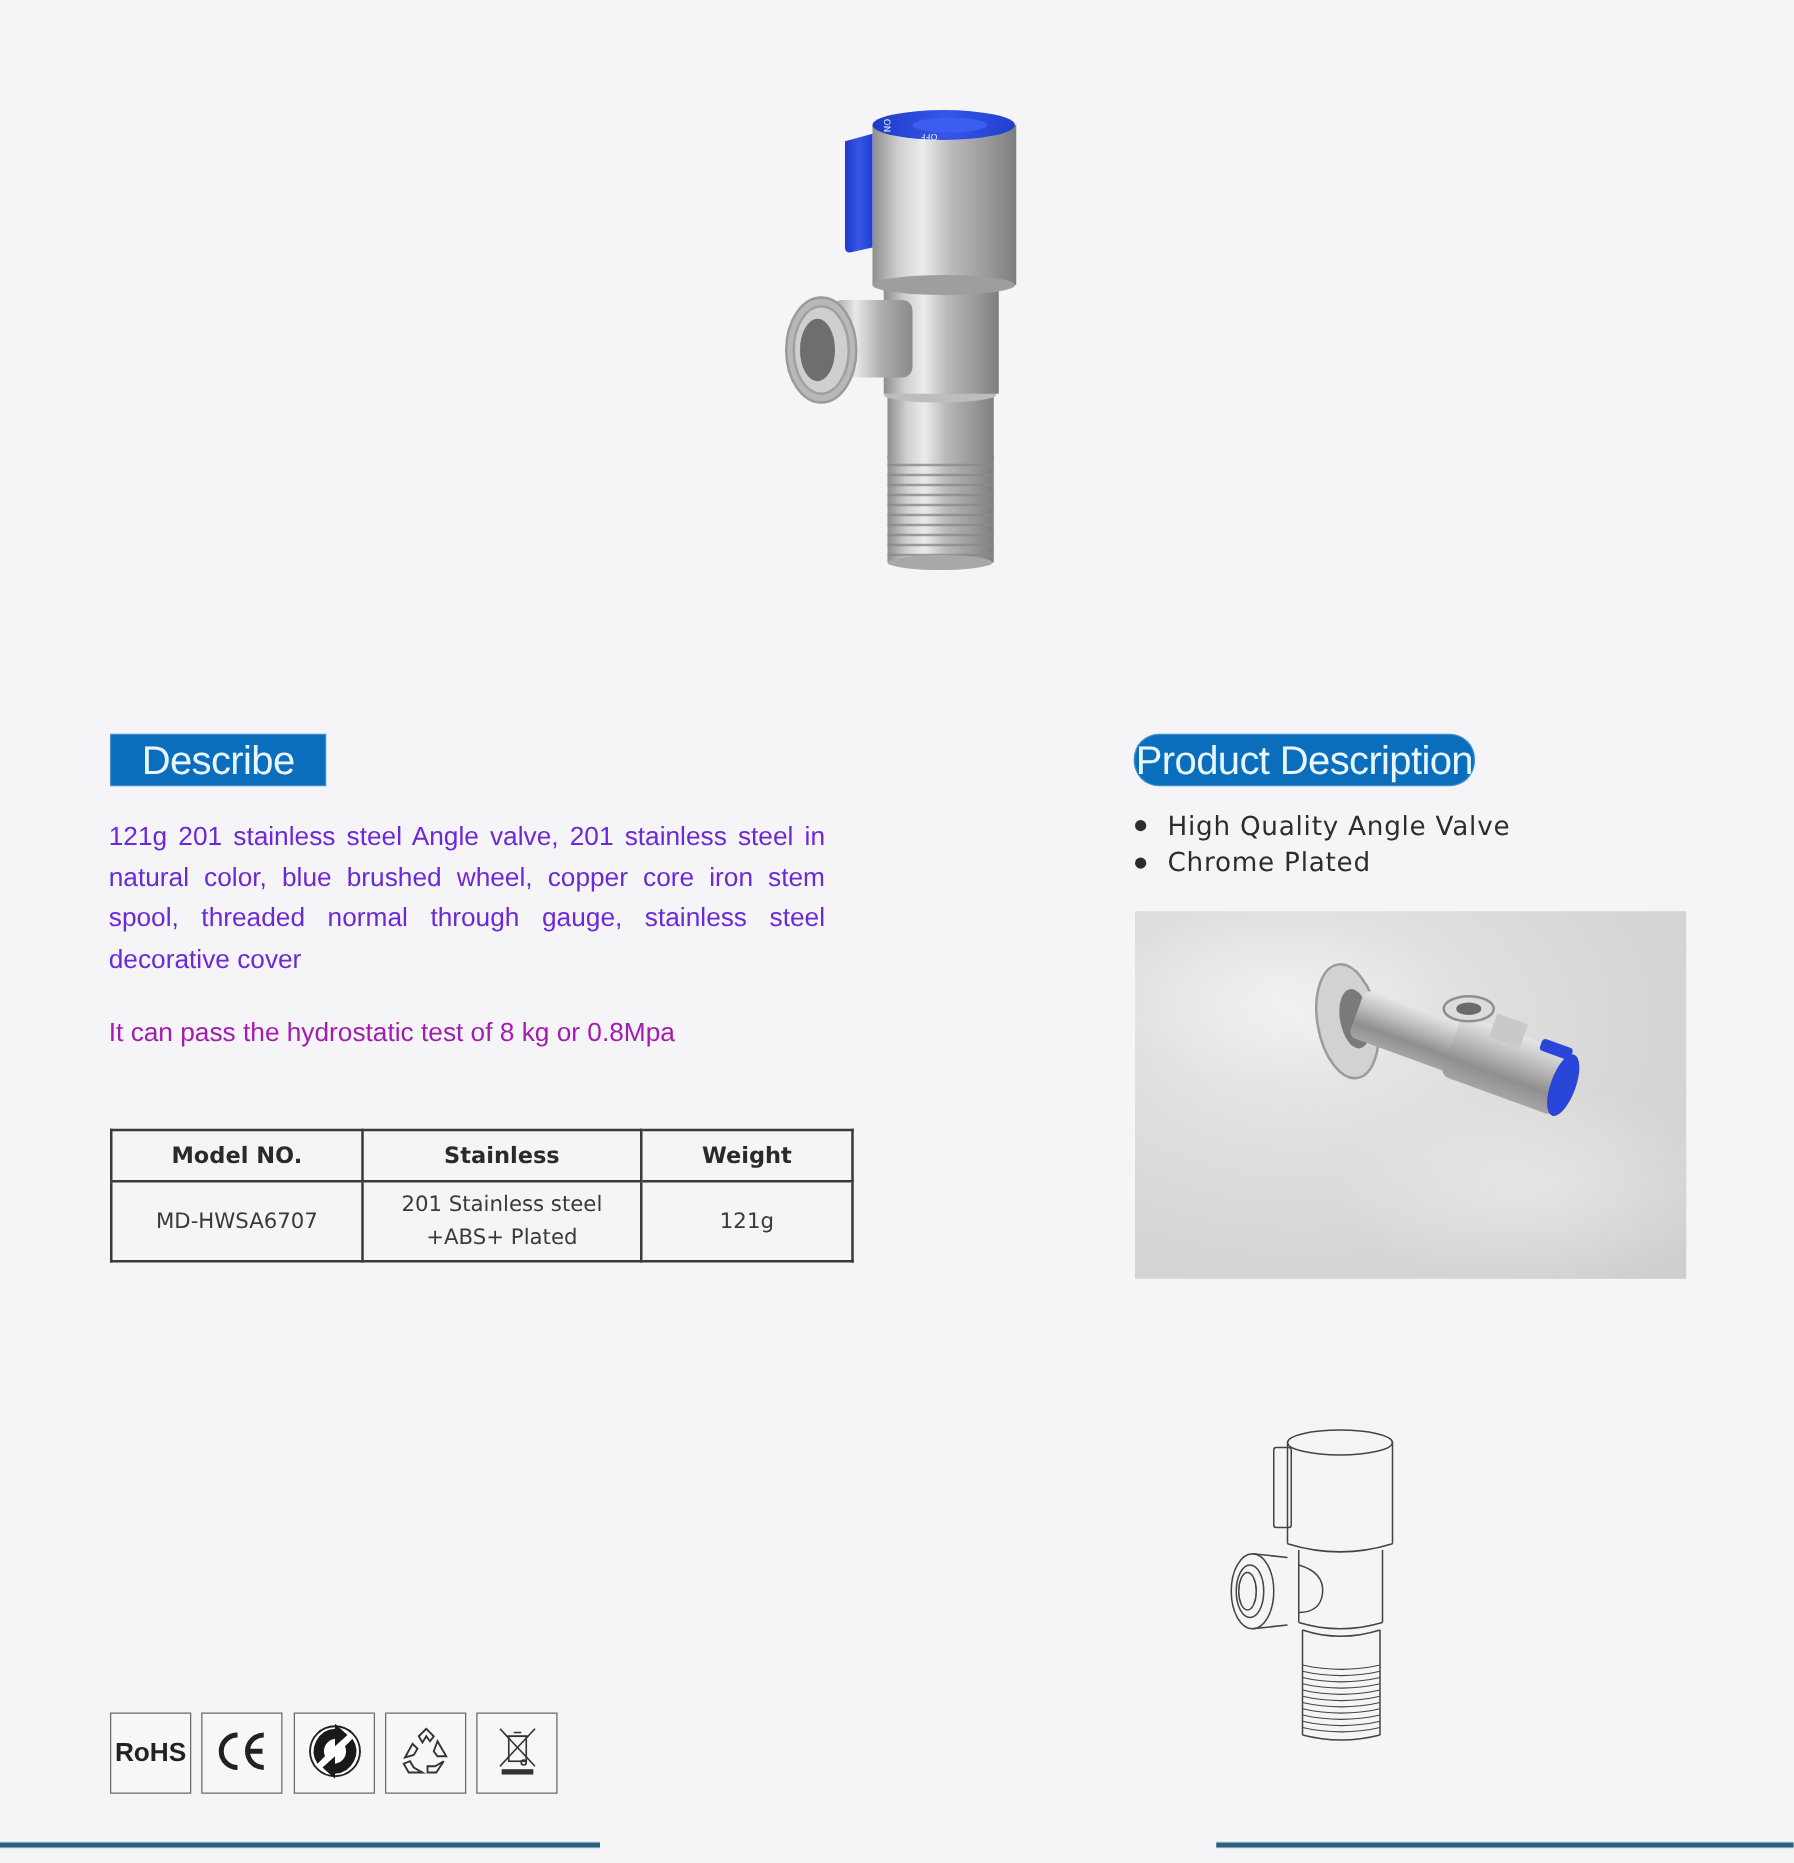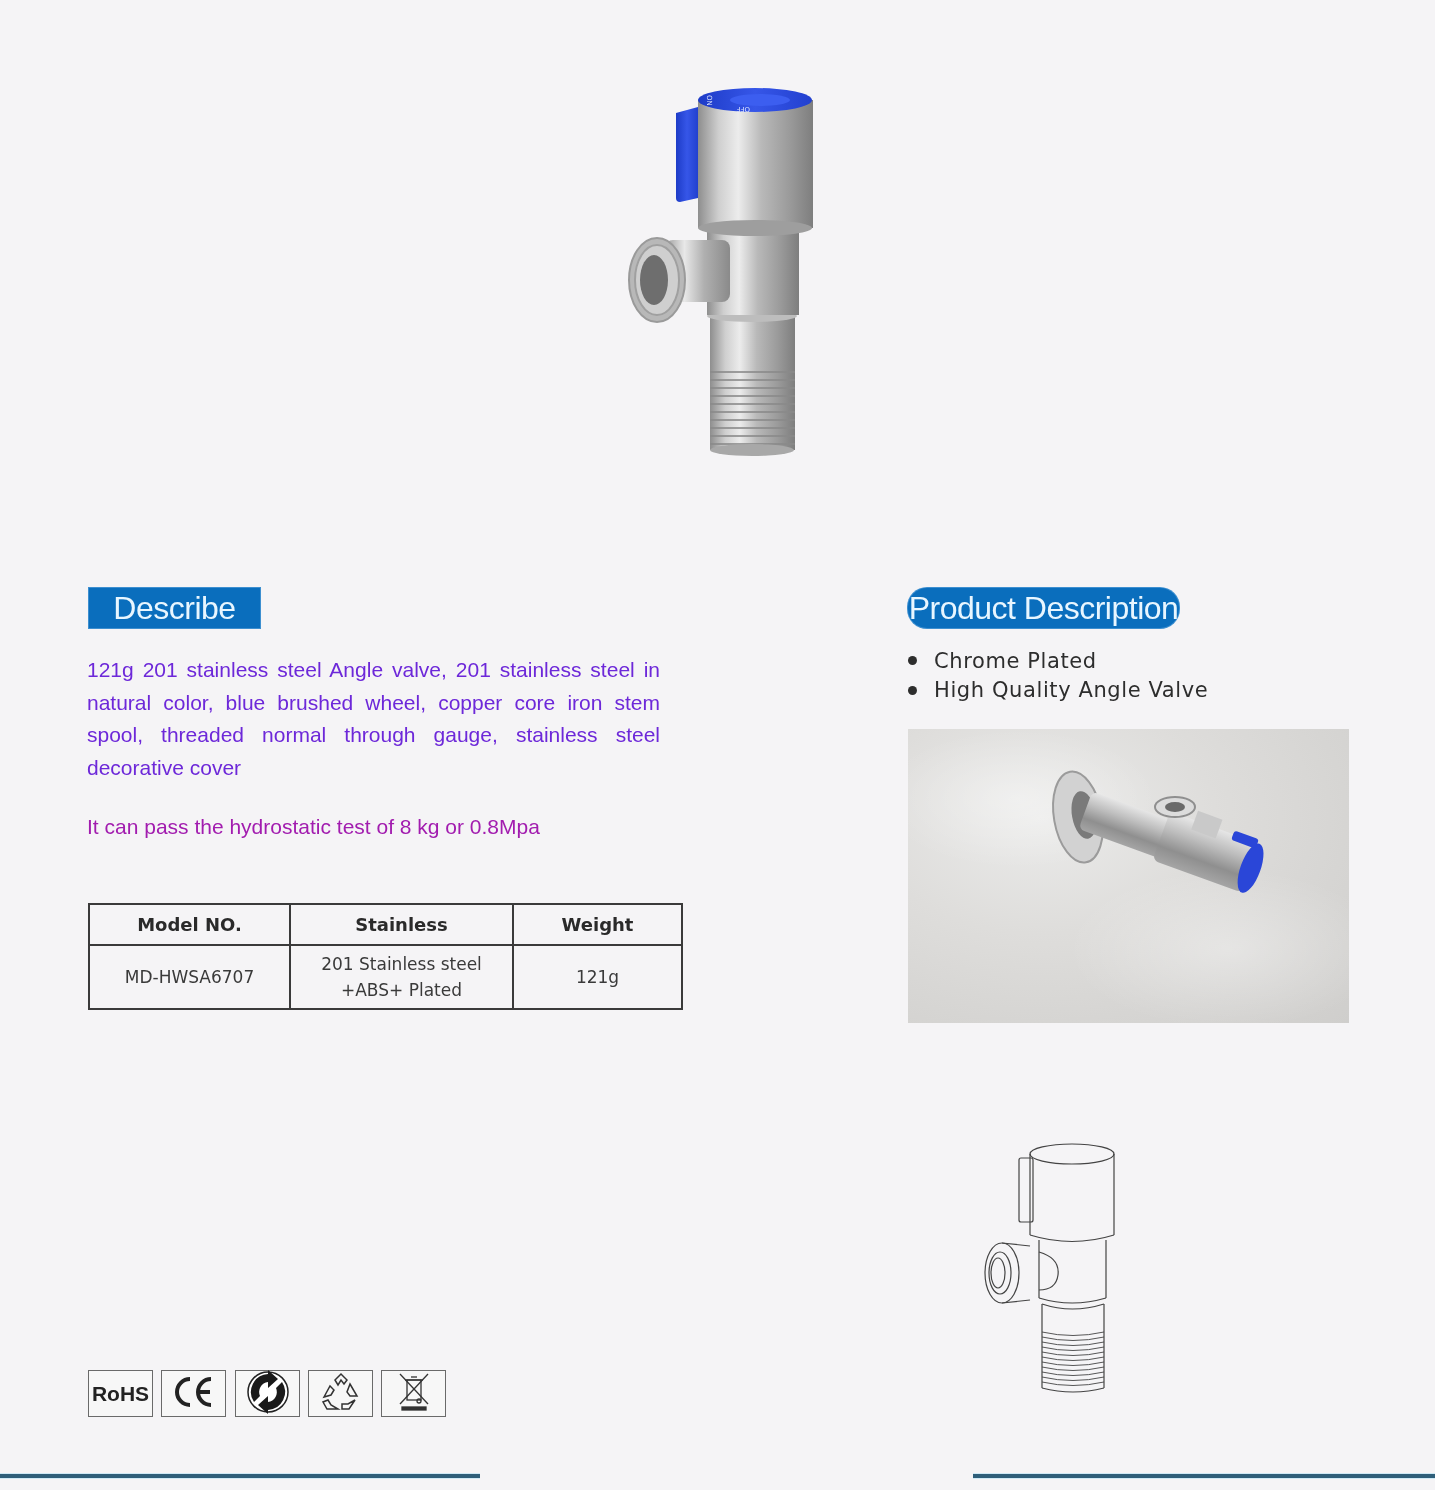--- a/index.html
+++ b/index.html
@@ -58,21 +58,21 @@
   #features .dot { width:9px; height:9px; border-radius:50%; background:#2d2d2d; margin:0 17px 0 2px; flex:none; }
 
   
   #photo { left:908px; top:729px; width:441px; height:294px; overflow:hidden;
     background:radial-gradient(ellipse at 30% 30%, #ebebea 0%, #dedddb 40%, #d6d5d3 70%, #cfcecc 100%); }
 
   
   #drawing { left:980px; top:1140px; width:150px; height:260px; }
 
   
-  .cert { top:1370px; width:65px; height:47px; border:1.5px solid #6a6a6a; background:#f7f7f7;
+  .cert { top:1370px; width:65px; height:65px; border:1.5px solid #6a6a6a; background:#f7f7f7;
     display:flex; align-items:center; justify-content:center; box-sizing:border-box; }
   #cert-rohs { left:88px; }
   #cert-ce { left:161px; }
   #cert-green { left:235px; }
   #cert-recycle { left:308px; }
   #cert-weee { left:381px; }
   .cert-text { font-family:"Liberation Sans", sans-serif; font-weight:bold; color:#222; }
 
   
   .footer-line { top:1474px; height:4px; background:#2f5f7a; box-shadow:0 -1px 0 #cfeaf6, 0 1px 0 #cfeaf6; }
@@ -166,25 +166,25 @@
       <td>121g</td>
     </tr>
   </tbody>
 </table>
 
 <div id="badge-product" class="abs badge">Product Description</div>
 
 <ul id="features" class="abs">
   <li>
     <span class="dot"></span>
-    <span>Chrome Plated</span>
+    <span>High Quality Angle Valve</span>
   </li>
   <li>
     <span class="dot"></span>
-    <span>High Quality Angle Valve</span>
+    <span>Chrome Plated</span>
   </li>
 </ul>
 
 <div id="photo" class="abs">
   <svg width="441" height="294" viewBox="0 0 441 294">
     <defs>
       <linearGradient id="pipe" x1="0" x2="0" y1="0" y2="1">
         <stop offset="0" stop-color="#e6e6e6"></stop>
         <stop offset="0.35" stop-color="#bdbdbd"></stop>
         <stop offset="0.7" stop-color="#8f8f8f"></stop>

